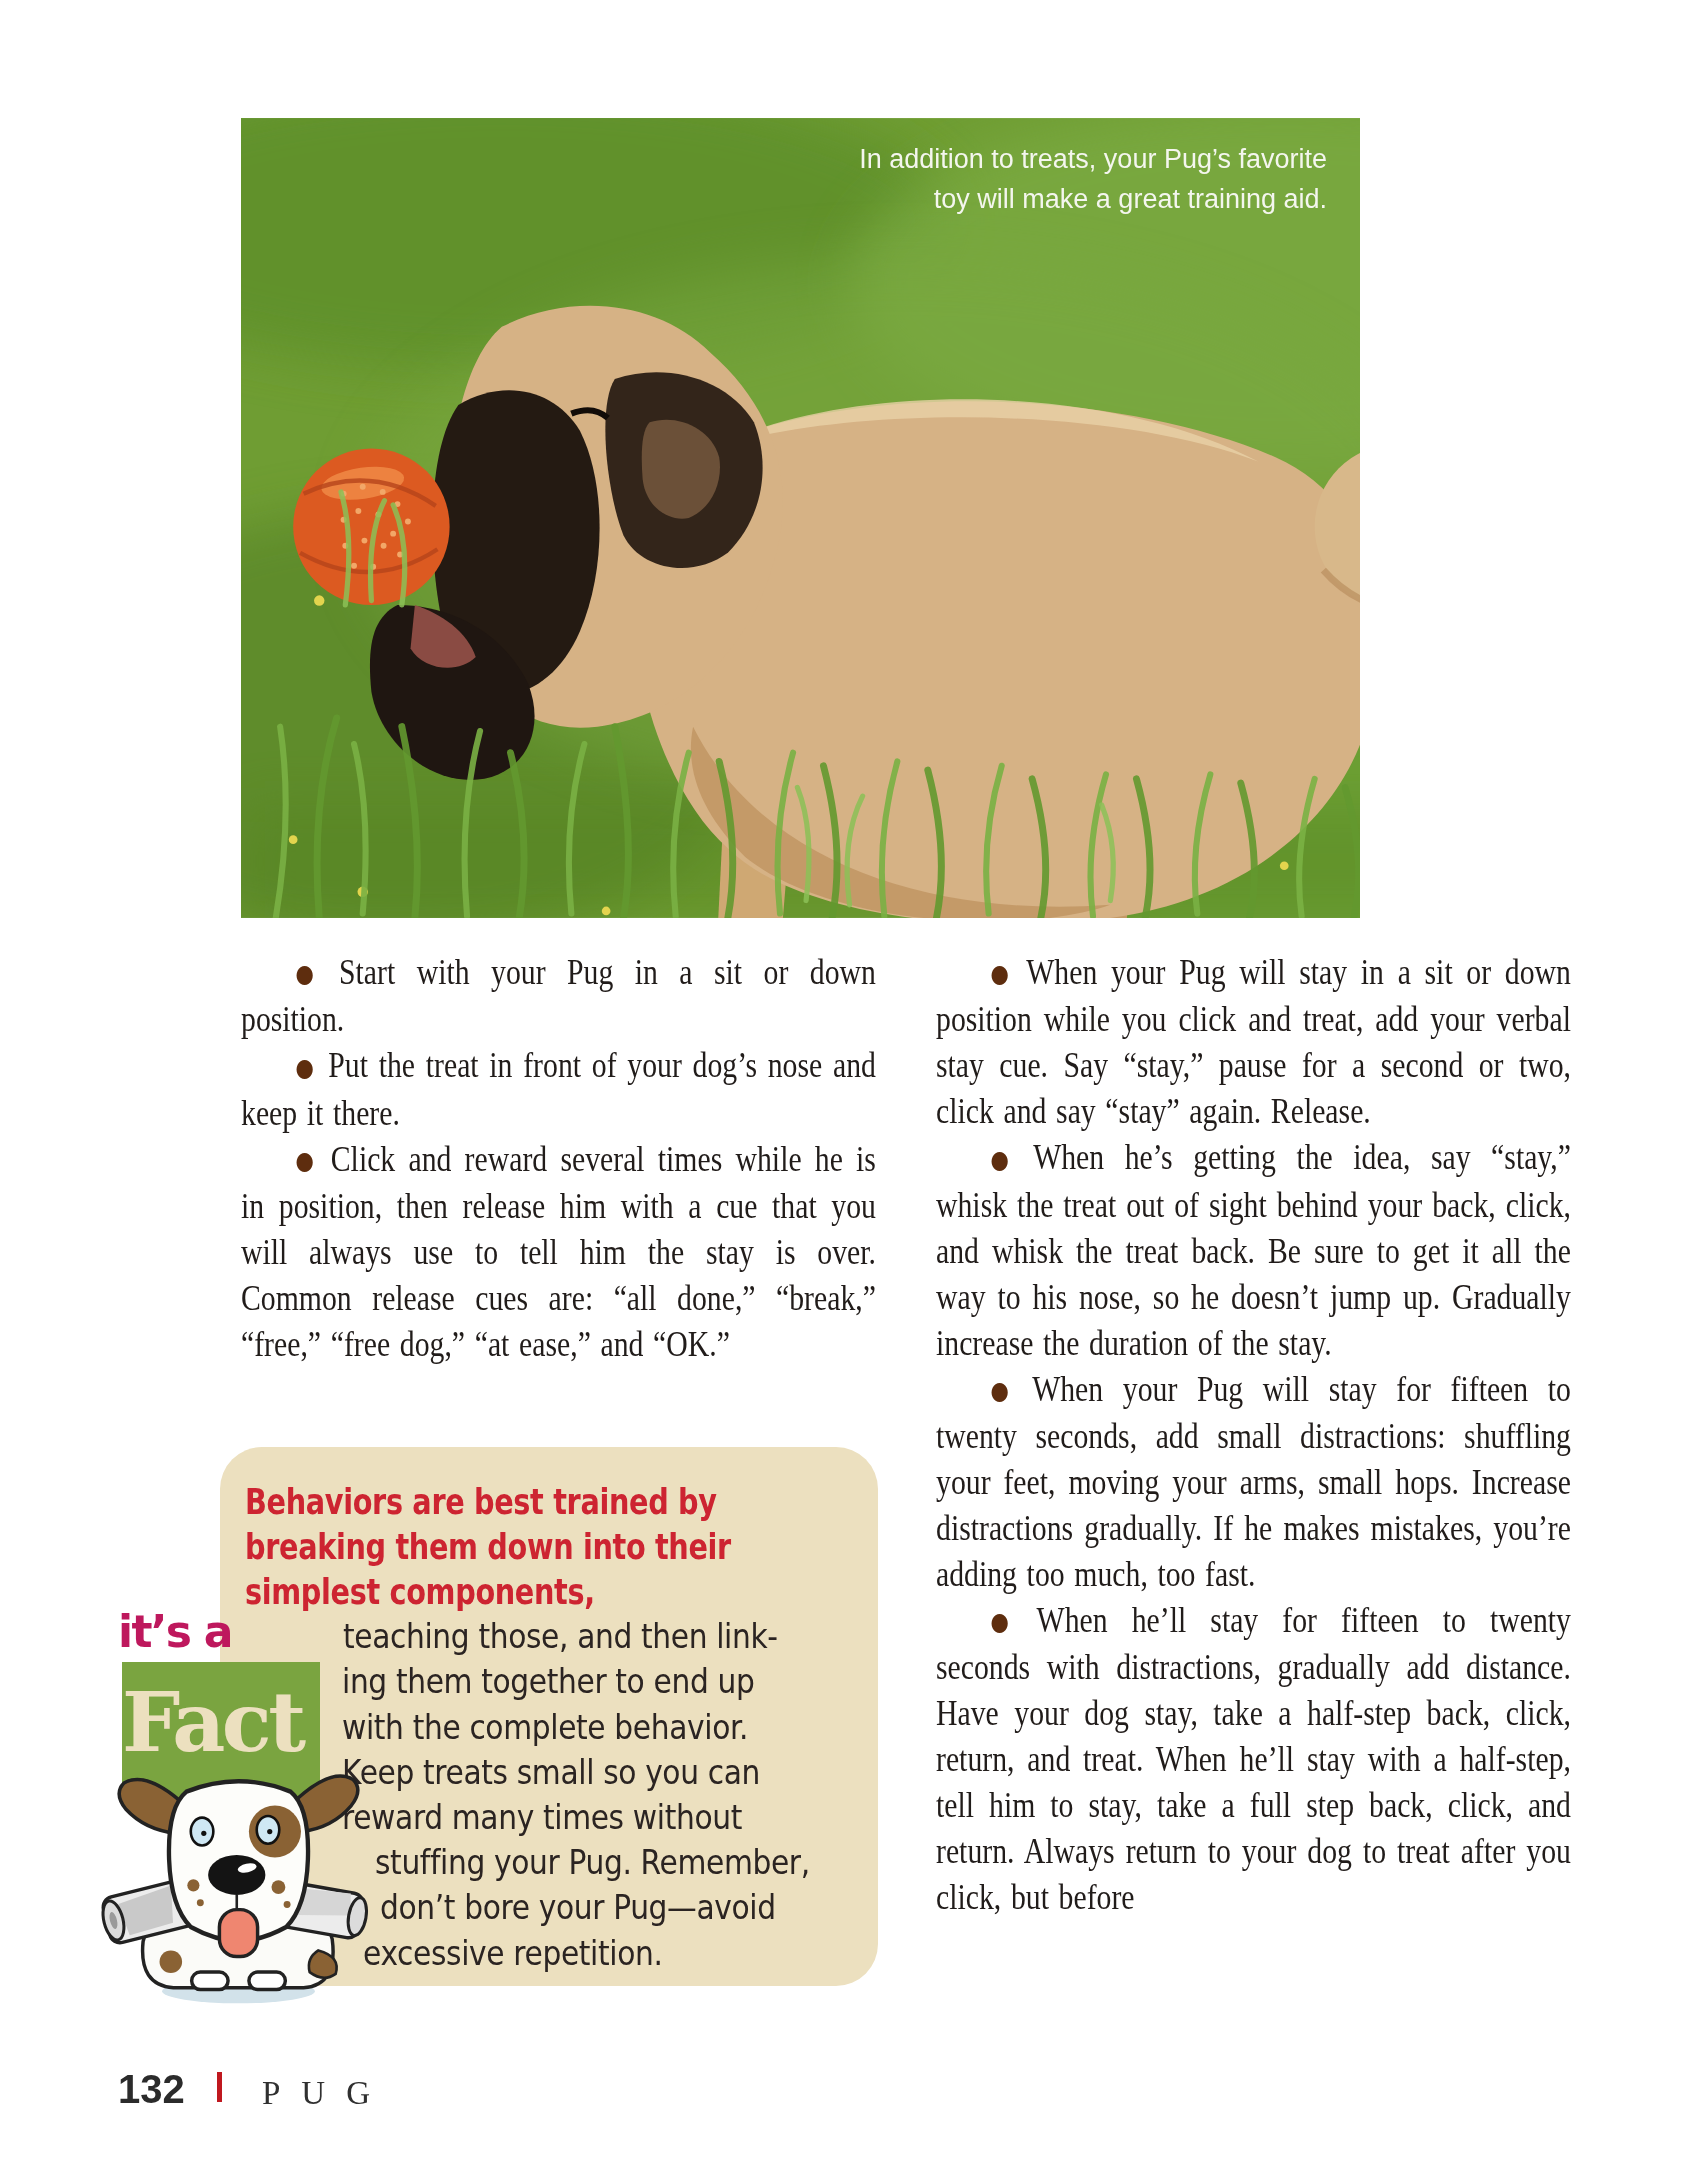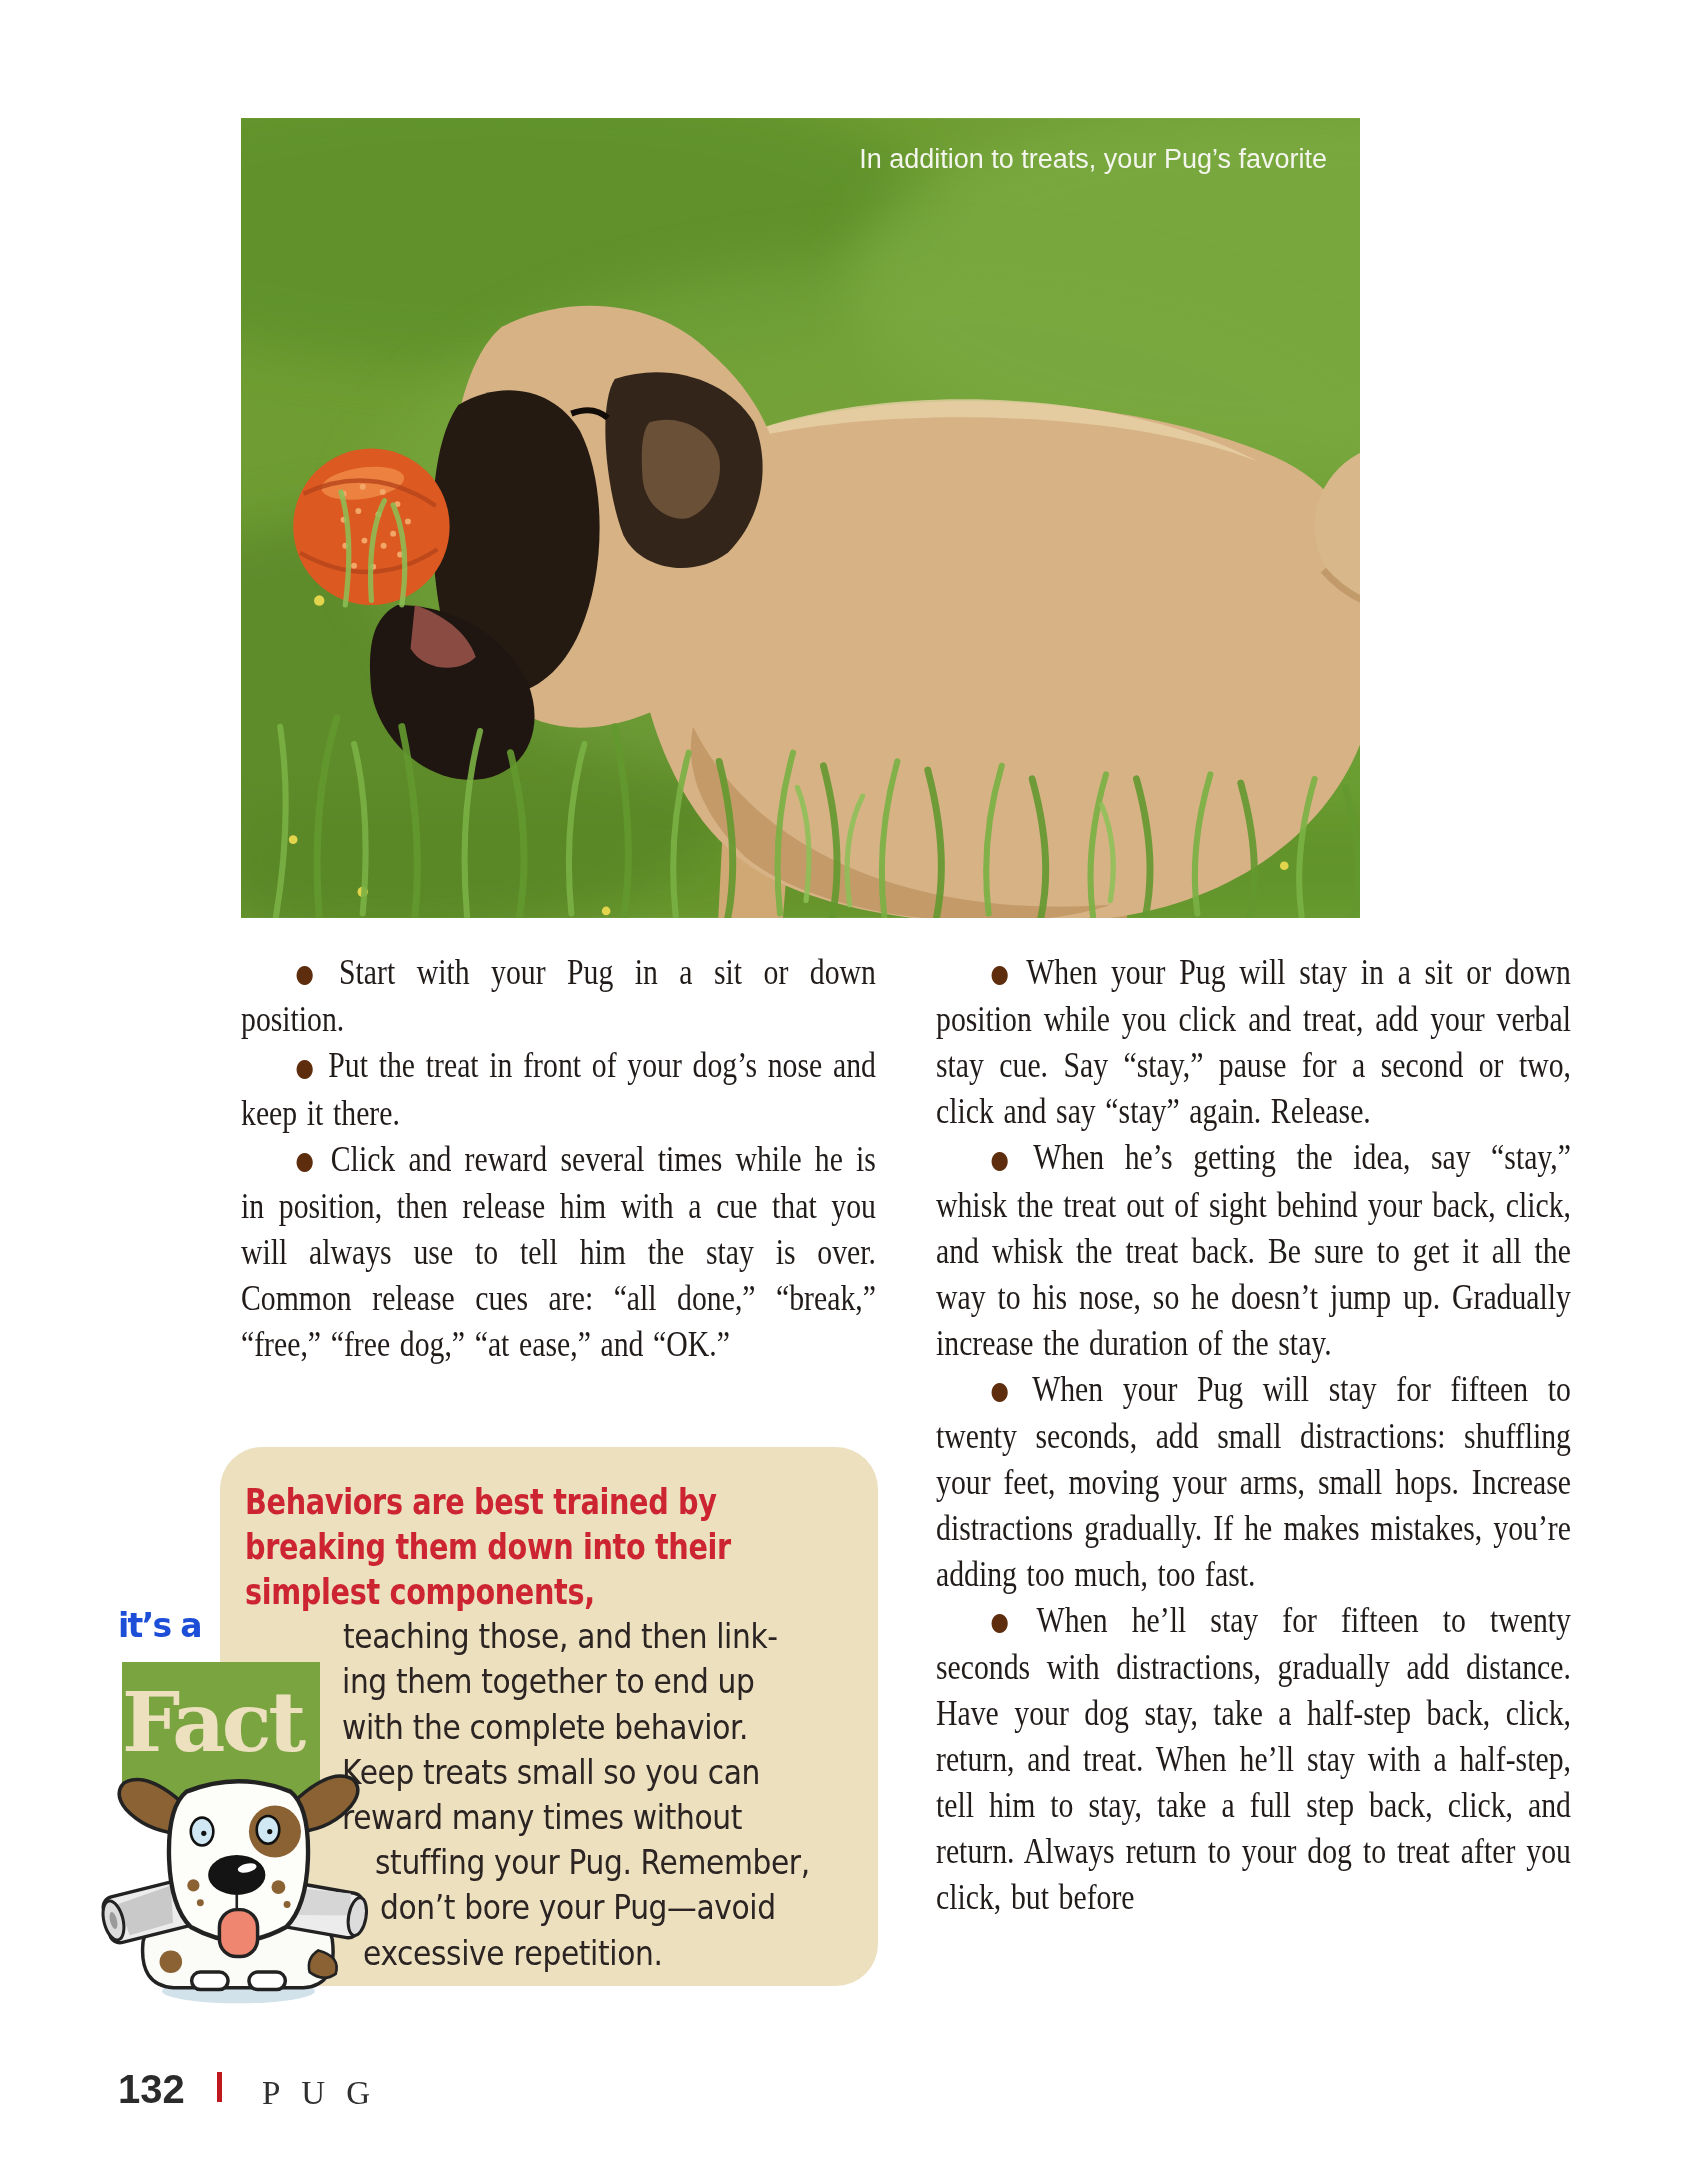--- a/index.html
+++ b/index.html
@@ -38,22 +38,22 @@
   .fact-line-head{
     font-family:"DejaVu Sans",sans-serif;font-weight:bold;font-size:35px;
     color:#cd2431;transform:scaleX(0.82);letter-spacing:-0.4px;
   }
   .fact-line-body{
     font-family:"DejaVu Sans",sans-serif;font-size:33px;color:#2b2422;
     transform:scaleX(0.90);letter-spacing:-0.4px;
   }
   .fact-label-prefix{
     position:absolute;left:118px;top:1606px;z-index:4;
-    font-family:"DejaVu Sans",sans-serif;font-weight:bold;font-size:33px;
-    color:#1d4ed8;letter-spacing:-1.7px;text-align:center;
+    font-family:"DejaVu Sans",sans-serif;font-weight:bold;font-size:44px;
+    color:#be185d;letter-spacing:-1.7px;text-align:center;
   }
   .fact-label-box{
     position:absolute;left:122px;top:1662px;width:198px;height:142px;
     background:#7aa440;z-index:3;
   }
   .fact-label{
     position:absolute;left:0;top:12px;width:176px;text-align:center;
     font-family:"DejaVu Serif",serif;font-weight:bold;font-size:82px;
     color:#ece0bf;letter-spacing:-3.5px;
   }
@@ -192,20 +192,21 @@
             <path d="M150,555 Q145,480 165,440"></path>
             <path d="M185,560 Q195,490 175,445"></path>
           <path d="M650,900 Q660,820 640,770"></path>
             <path d="M700,905 Q690,830 715,780"></path>
             <path d="M1000,900 Q1010,840 990,790"></path>
         </g>
       </g>
     </svg>
     <div class="photo-caption">
       <span>In addition to treats, your Pug’s favorite</span>
+      <span>toy will make a great training aid.</span>
     </div>
   </div>
 
   <div class="textcol col-left">
       <p class="body-para"><span class="bullet-icon">●</span><span>Start with your Pug in a sit or down position.</span></p>
       <p class="body-para"><span class="bullet-icon">●</span><span>Put the treat in front of your dog’s nose and keep it there.</span></p>
       <p class="body-para"><span class="bullet-icon">●</span><span>Click and reward several times while he is in position, then release him with a cue that you will always use to tell him the stay is over. Common release cues are: “all done,” “break,” “free,” “free dog,” “at ease,” and “OK.”</span></p>
     </div>
   <div class="textcol col-right">
       <p class="body-para"><span class="bullet-icon">●</span><span>When your Pug will stay in a sit or down position while you click and treat, add your verbal stay cue. Say “stay,” pause for a second or two, click and say “stay” again. Release.</span></p>

